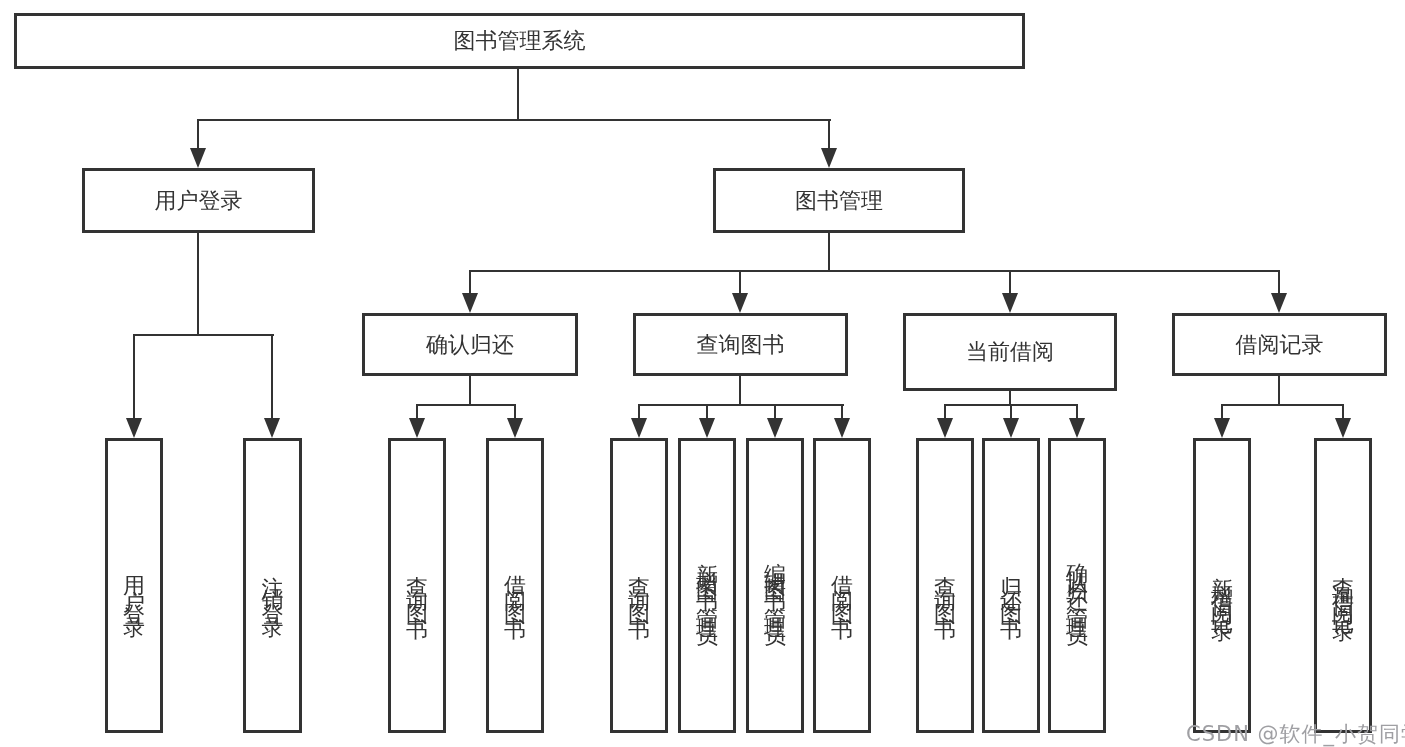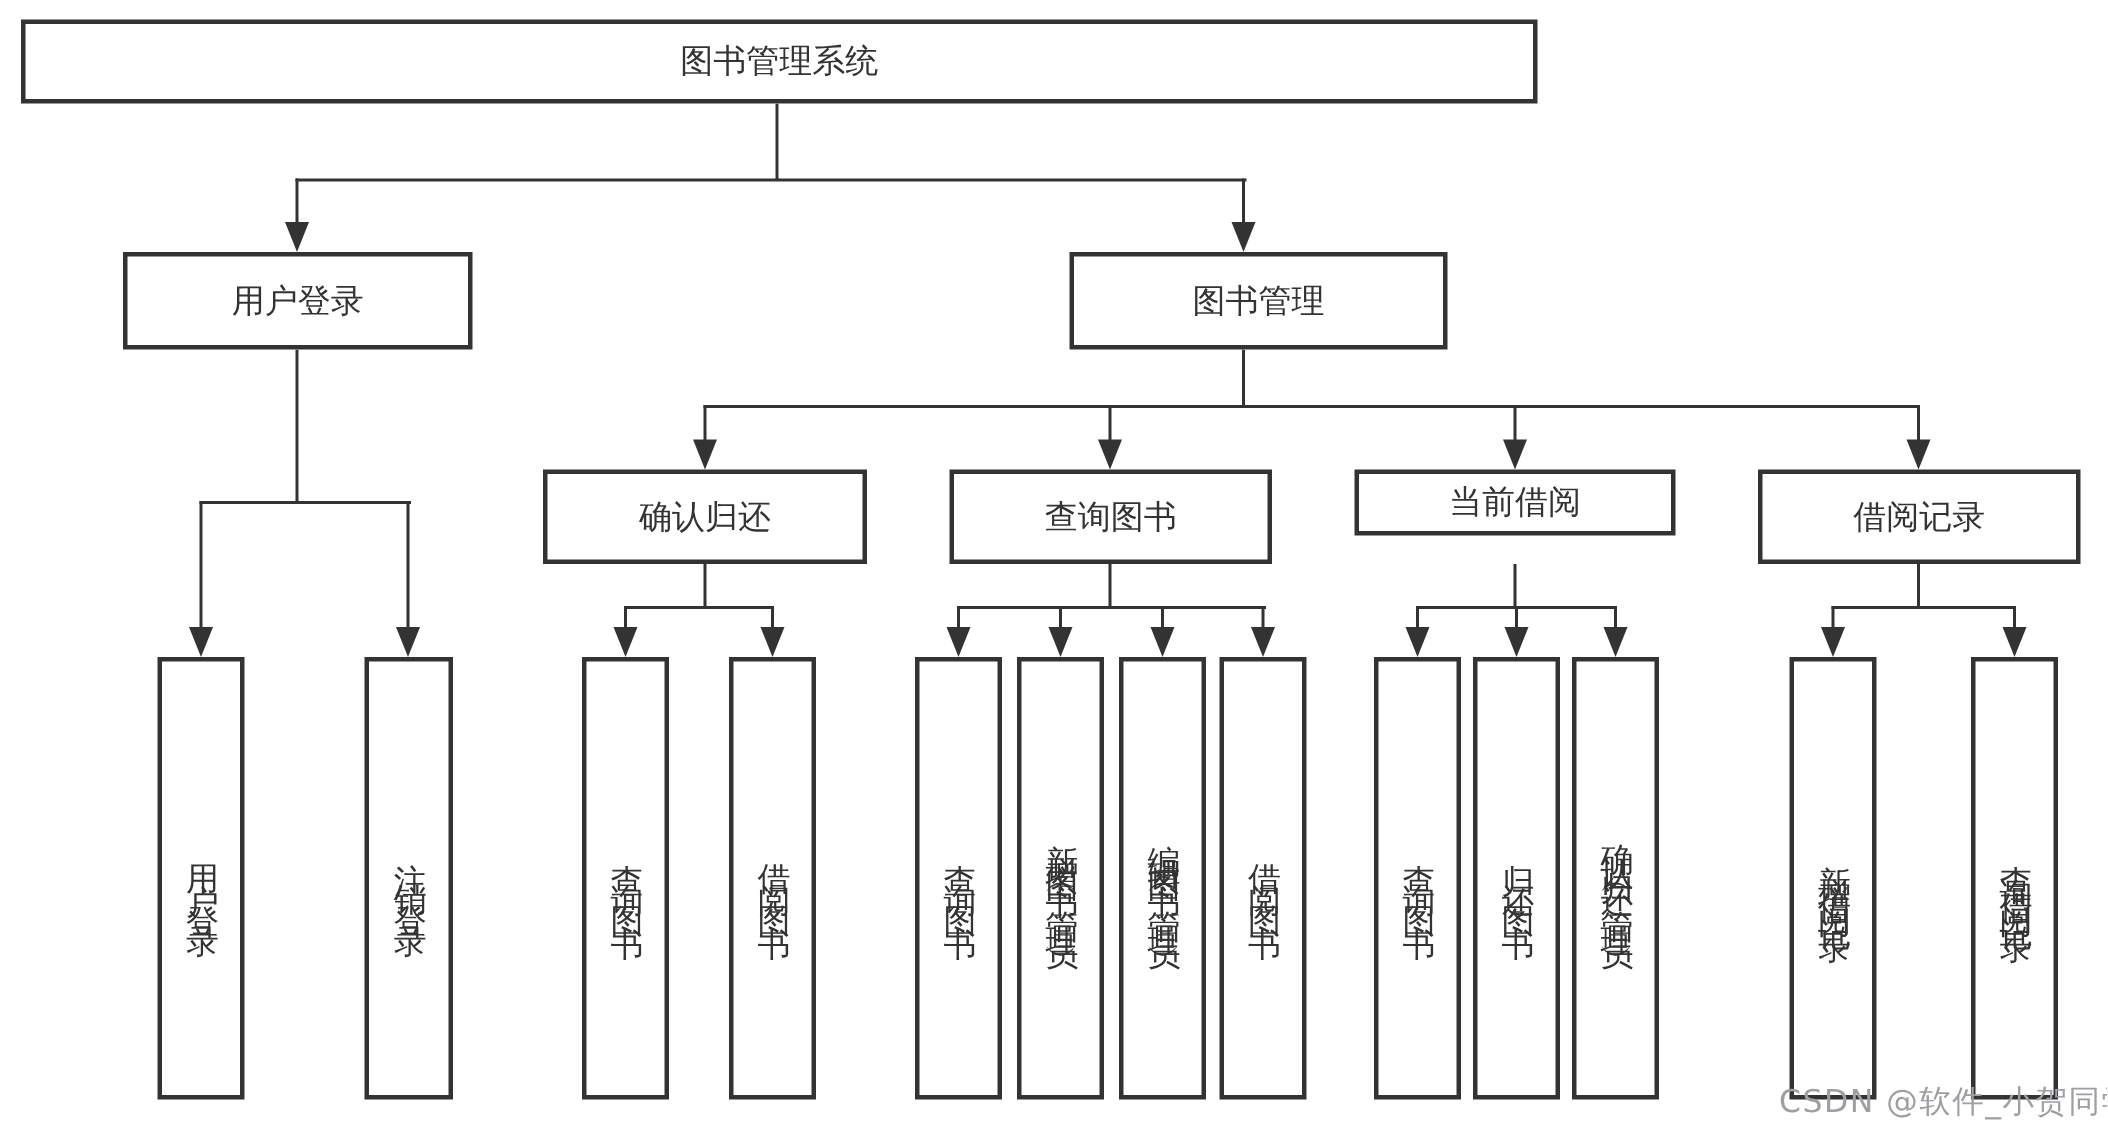--- a/index.html
+++ b/index.html
@@ -60,21 +60,21 @@
   <div class="arr" style="left:462px;top:293px;"></div>
   <div class="vline" style="left:739px;top:270px;height:26px;"></div>
   <div class="arr" style="left:732px;top:293px;"></div>
   <div class="vline" style="left:1009px;top:270px;height:26px;"></div>
   <div class="arr" style="left:1002px;top:293px;"></div>
   <div class="vline" style="left:1278px;top:270px;height:26px;"></div>
   <div class="arr" style="left:1271px;top:293px;"></div>
 
   <div class="box" style="left:362px;top:313px;width:216px;height:63px;">确认归还</div>
   <div class="box" style="left:633px;top:313px;width:215px;height:63px;">查询图书</div>
-  <div class="box" style="left:903px;top:313px;width:214px;height:44px;">当前借阅</div>
+  <div class="box" style="left:903px;top:313px;width:214px;height:78px;">当前借阅</div>
   <div class="box" style="left:1172px;top:313px;width:215px;height:63px;">借阅记录</div>
 
   <div class="vline" style="left:469px;top:376px;height:30px;"></div>
   <div class="hline" style="left:416px;top:404px;width:100px;"></div>
   <div class="vline" style="left:416px;top:404px;height:17px;"></div>
   <div class="arr" style="left:409px;top:418px;"></div>
   <div class="vline" style="left:514px;top:404px;height:17px;"></div>
   <div class="arr" style="left:507px;top:418px;"></div>
 
   <div class="vline" style="left:739px;top:376px;height:30px;"></div>

